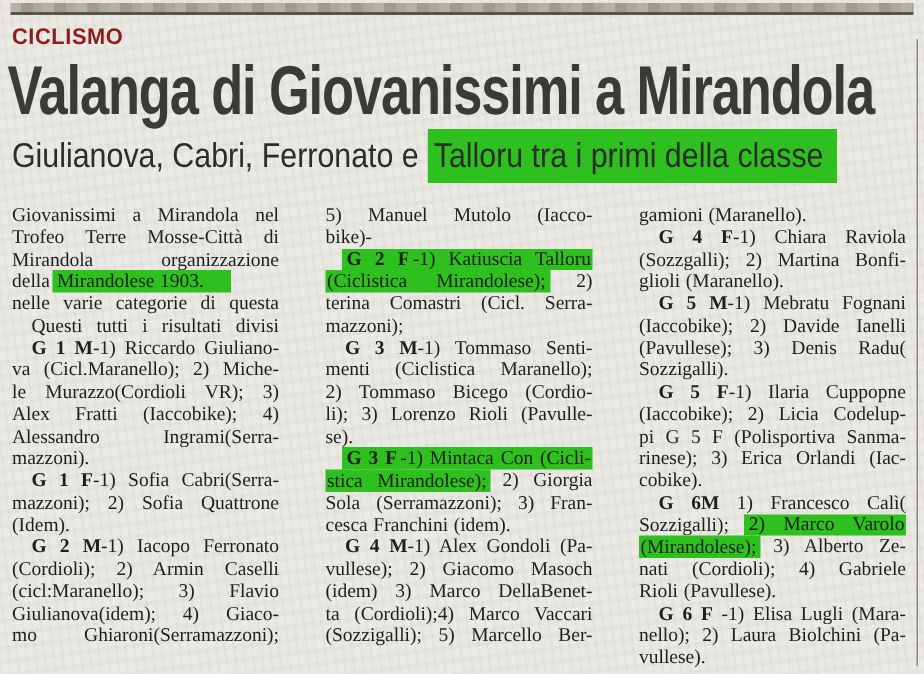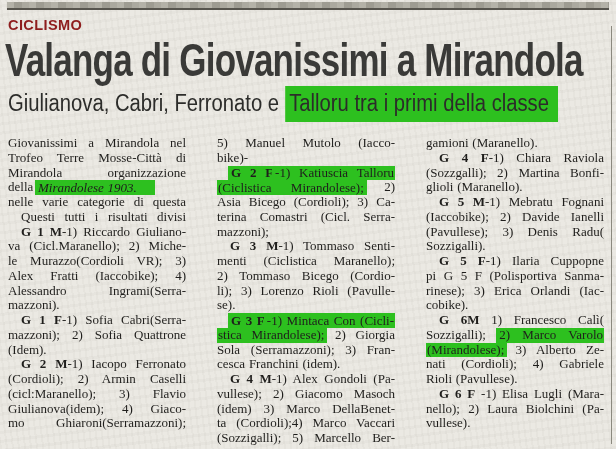--- a/index.html
+++ b/index.html
@@ -44,21 +44,21 @@
   }
   .col{width:190px;font-size:13px;line-height:14.75px;}
   .line{
     text-align:justify;text-align-last:justify;height:14.75px;overflow:hidden;
     word-spacing:.5px;
   }
   .line.end{text-align-last:left;}
   .line.indent{text-indent:13px;}
   .b{font-weight:bold;}
   .hl{background:var(--highlight-green,#2dc01f);padding:1.5px 3px 2px;margin:0 -2px;}
-  .hl-ext{padding-right:18px;margin-right:-18px;font-style:italic;}
+  .hl-ext{padding-right:18px;margin-right:-18px;}
   .page-rule{
     position:absolute;right:4px;top:26px;bottom:5px;width:1.5px;
     background:#8b897f;
   }
 </style>
 </head>
 <body>
 
 <div class="topbar"></div>
 
@@ -89,21 +89,20 @@
       <div class="line"><span>(Cordioli); 2) Armin Caselli</span></div>
       <div class="line"><span>(cicl:Maranello); 3) Flavio</span></div>
       <div class="line"><span>Giulianova(idem); 4) Giaco-</span></div>
       <div class="line"><span>mo Ghiaroni(Serramazzoni);</span></div>
     </div>
   <div class="col">
       <div class="line"><span>5) Manuel Mutolo (Iacco-</span></div>
       <div class="line end"><span>bike)-</span></div>
       <div class="line indent"><span class="b hl">G 2 F</span><span class="hl">-1) Katiuscia Talloru</span></div>
       <div class="line"><span class="hl">(Ciclistica Mirandolese);</span><span> 2)</span></div>
-      <div class="line"><span>Asia Bicego (Cordioli); 3) Ca-</span></div>
       <div class="line"><span>terina Comastri (Cicl. Serra-</span></div>
       <div class="line end"><span>mazzoni);</span></div>
       <div class="line indent"><span class="b">G 3 M</span><span>-1) Tommaso Senti-</span></div>
       <div class="line"><span>menti (Ciclistica Maranello);</span></div>
       <div class="line"><span>2) Tommaso Bicego (Cordio-</span></div>
       <div class="line"><span>li); 3) Lorenzo Rioli (Pavulle-</span></div>
       <div class="line end"><span>se).</span></div>
       <div class="line indent"><span class="b hl">G 3 F</span><span class="hl">-1) Mintaca Con (Cicli-</span></div>
       <div class="line"><span class="hl">stica Mirandolese);</span><span> 2) Giorgia</span></div>
       <div class="line"><span>Sola (Serramazzoni); 3) Fran-</span></div>
@@ -117,20 +116,21 @@
   <div class="col">
       <div class="line end"><span>gamioni (Maranello).</span></div>
       <div class="line indent"><span class="b">G 4 F</span><span>-1) Chiara Raviola</span></div>
       <div class="line"><span>(Sozzgalli); 2) Martina Bonfi-</span></div>
       <div class="line end"><span>glioli (Maranello).</span></div>
       <div class="line indent"><span class="b">G 5 M</span><span>-1) Mebratu Fognani</span></div>
       <div class="line"><span>(Iaccobike); 2) Davide Ianelli</span></div>
       <div class="line"><span>(Pavullese); 3) Denis Radu(</span></div>
       <div class="line end"><span>Sozzigalli).</span></div>
       <div class="line indent"><span class="b">G 5 F</span><span>-1) Ilaria Cuppopne</span></div>
+      <div class="line"><span>(Iaccobike); 2) Licia Codelup-</span></div>
       <div class="line"><span>pi G 5 F (Polisportiva Sanma-</span></div>
       <div class="line"><span>rinese); 3) Erica Orlandi (Iac-</span></div>
       <div class="line end"><span>cobike).</span></div>
       <div class="line indent"><span class="b">G 6M</span><span> 1) Francesco Calì(</span></div>
       <div class="line"><span>Sozzigalli); </span><span class="hl">2) Marco Varolo</span></div>
       <div class="line"><span class="hl">(Mirandolese);</span><span> 3) Alberto Ze-</span></div>
       <div class="line"><span>nati (Cordioli); 4) Gabriele</span></div>
       <div class="line end"><span>Rioli (Pavullese).</span></div>
       <div class="line indent"><span class="b">G 6 F</span><span> -1) Elisa Lugli (Mara-</span></div>
       <div class="line"><span>nello); 2) Laura Biolchini (Pa-</span></div>

